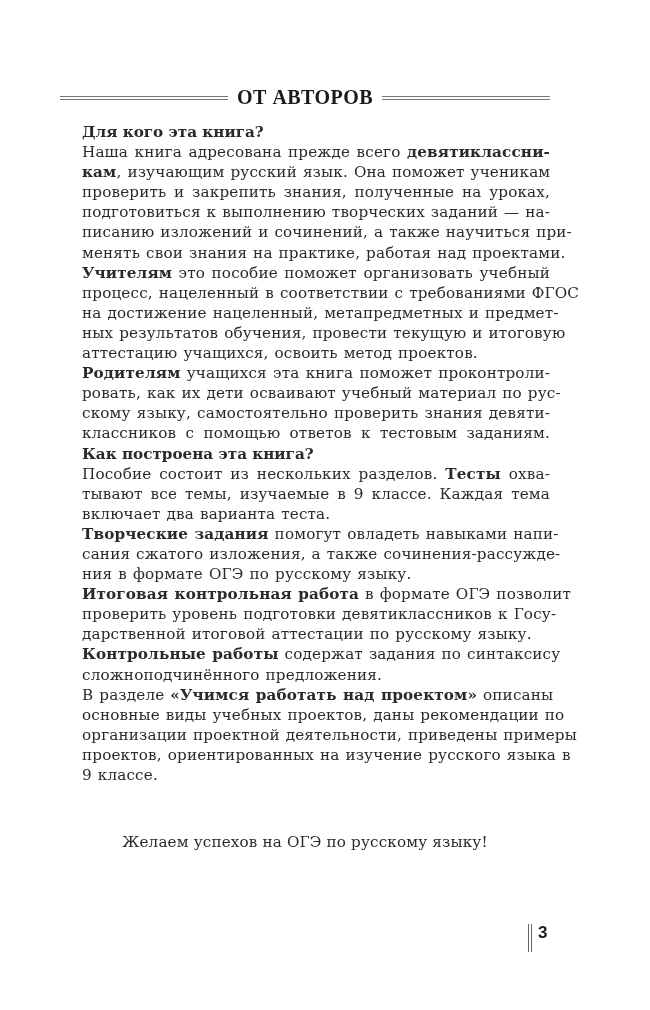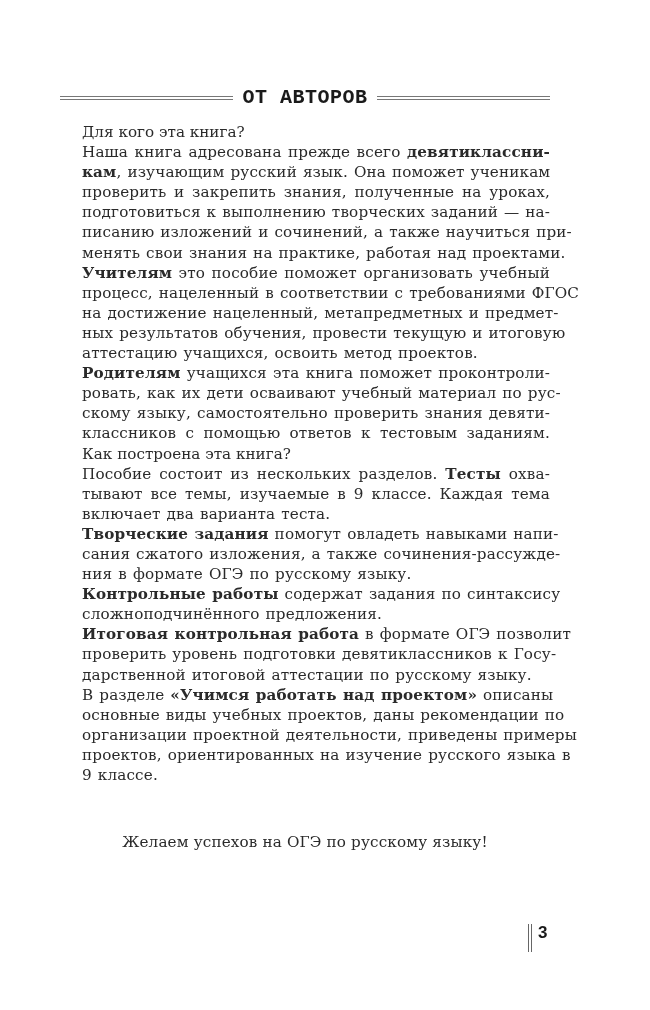--- a/index.html
+++ b/index.html
@@ -2,24 +2,24 @@
 <html><head>
 <meta charset="utf-8">
 <style>
   html, body { margin: 0; padding: 0; background: #ffffff; }
   body { width: 650px; height: 1010px; position: relative; overflow: hidden; color: #222; }
   .page { position: absolute; left: 60px; top: 0; width: 490px; }
   .header { position: absolute; top: 82px; left: 0; width: 490px; height: 30px; display: flex; align-items: center; }
   .rule { flex: 1; height: 4px; border-top: 1px solid #777; border-bottom: 1px solid #777; box-sizing: border-box; position: relative; top: 1px; }
   .rule.left { margin-right: 9px; }
   .rule.right { margin-left: 9px; }
-  .htitle { font-family: Liberation Mono, monospace; font-weight: bold; font-size: 20px; letter-spacing: 0.5px; color: #1a1a1a; white-space: nowrap; }
+  .htitle { font-family: Liberation Serif, serif; font-weight: bold; font-size: 20px; letter-spacing: 0.5px; color: #1a1a1a; white-space: nowrap; }
   .body { position: absolute; top: 122px; left: 0; width: 490px; font-family: "DejaVu Serif", serif; font-size: 15.2px; line-height: 20.1px; color: #2a2a2a; }
   .para { margin: 0; padding: 0; text-indent: 22px; text-align: justify; text-align-last: left; letter-spacing: 0.15px; word-spacing: 1px; }
-  .heading { margin: 0; text-indent: 22px; font-weight: normal; }
+  .heading { margin: 0; text-indent: 22px; font-weight: bold; }
   b { font-weight: bold; }
   .line { display: block; text-align: justify; text-align-last: justify; white-space: nowrap; }
   .line.last { text-align-last: left; }
   .line.indent { text-indent: 22px; }
   .closing { position: absolute; top: 833px; left: 0; width: 490px; text-align: center; font-family: "DejaVu Serif", serif; font-size: 15.2px; color: #2a2a2a; padding-left: 0; letter-spacing: 0.15px; }
   .pagenum { position: absolute; left: 528px; top: 924px; display: flex; align-items: flex-start; }
   .pagebar { width: 4px; height: 28px; border-left: 1px solid #666; border-right: 1px solid #666; box-sizing: border-box; margin-right: 6px; }
   .pagedigit { font-family: "Liberation Sans", sans-serif; font-weight: bold; font-size: 17px; line-height: 17px; color: #1a1a1a; }
 </style>
 </head>
@@ -69,28 +69,28 @@
       <span class="line last">включает два варианта теста.</span>
     </div>
 
     <div class="para">
       <span class="line indent"><b>Творческие задания</b><span> помогут овладеть навыками напи-</span></span>
       <span class="line">сания сжатого изложения, а также сочинения-рассужде-</span>
       <span class="line last">ния в формате ОГЭ по русскому языку.</span>
     </div>
 
     <div class="para">
-      <span class="line indent"><b>Контрольные работы</b><span> содержат задания по синтаксису</span></span>
-      <span class="line last">сложноподчинённого предложения.</span>
+      <span class="line indent"><b>Итоговая контрольная работа</b><span> в формате ОГЭ позволит</span></span>
+      <span class="line">проверить уровень подготовки девятиклассников к Госу-</span>
+      <span class="line last">дарственной итоговой аттестации по русскому языку.</span>
     </div>
 
     <div class="para">
-      <span class="line indent"><b>Итоговая контрольная работа</b><span> в формате ОГЭ позволит</span></span>
-      <span class="line">проверить уровень подготовки девятиклассников к Госу-</span>
-      <span class="line last">дарственной итоговой аттестации по русскому языку.</span>
+      <span class="line indent"><b>Контрольные работы</b><span> содержат задания по синтаксису</span></span>
+      <span class="line last">сложноподчинённого предложения.</span>
     </div>
 
     <div class="para">
       <span class="line indent"><span>В разделе </span><b>«Учимся работать над проектом»</b><span> описаны</span></span>
       <span class="line">основные виды учебных проектов, даны рекомендации по</span>
       <span class="line">организации проектной деятельности, приведены примеры</span>
       <span class="line">проектов, ориентированных на изучение русского языка в</span>
       <span class="line last">9 классе.</span>
     </div>
 

